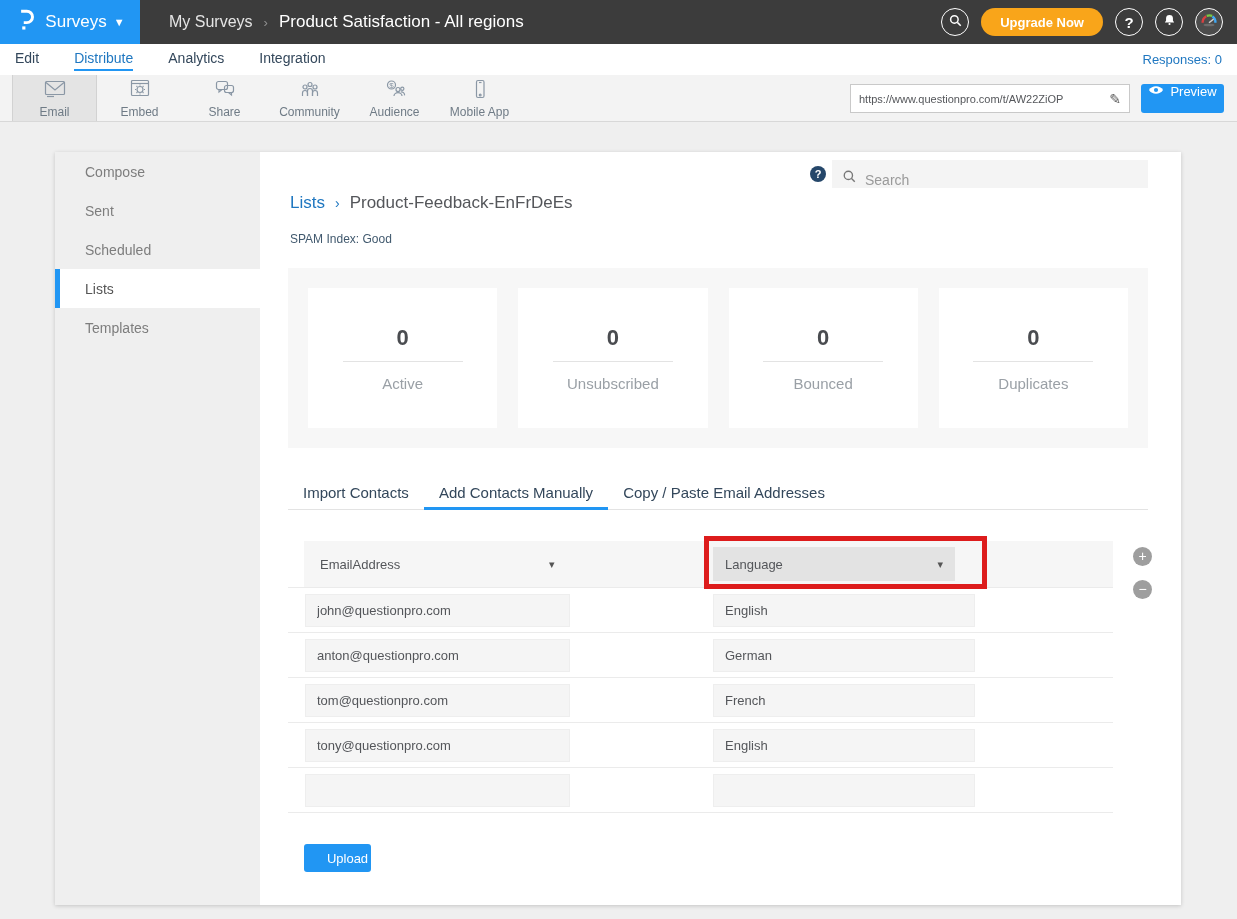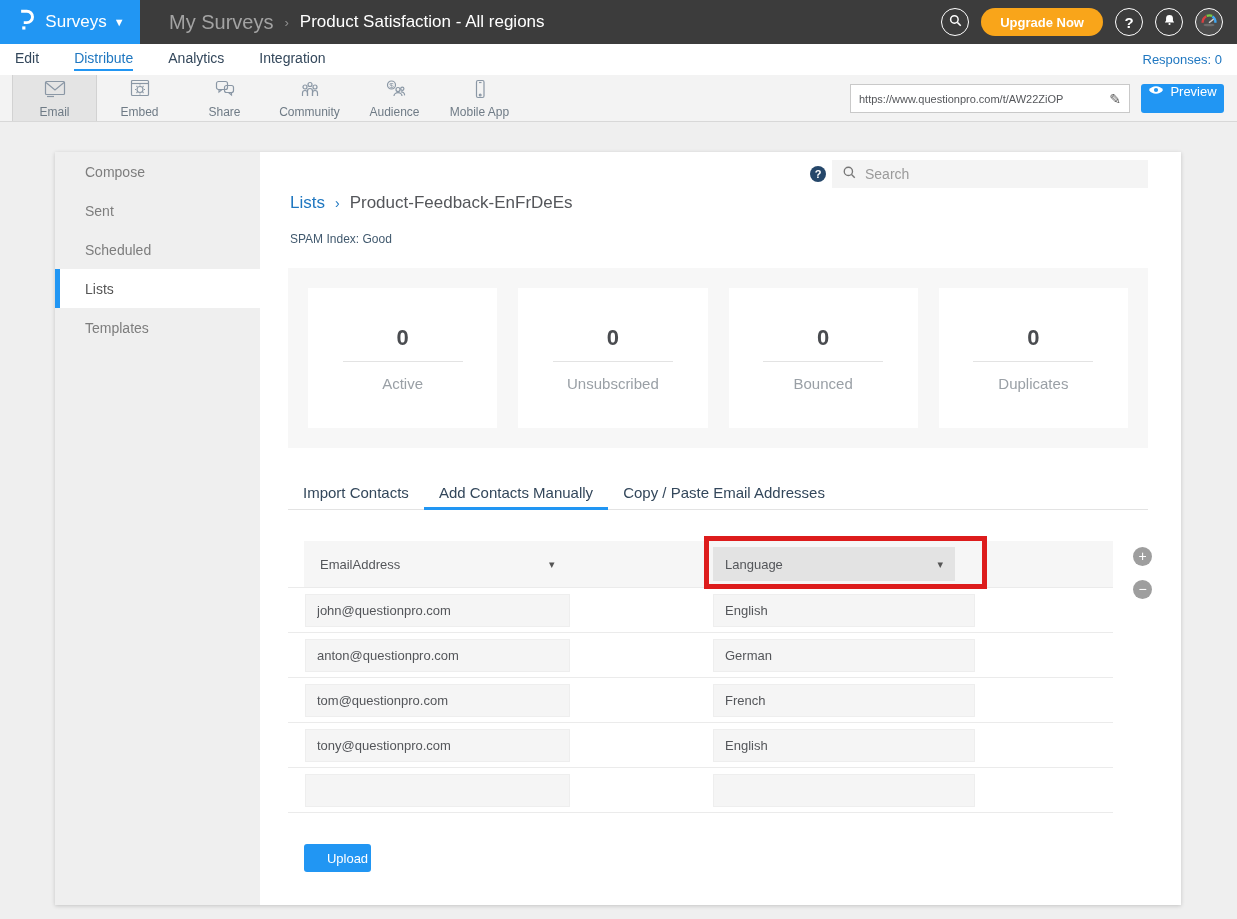--- a/index.html
+++ b/index.html
@@ -11,21 +11,21 @@
     overflow:hidden;
     color:#54565a;
   }
 
   
   .header { position:absolute; top:0; left:0; right:0; height:44px; background:#3c3c3c; display:flex; align-items:center; }
   .logo-block { width:140px; height:44px; background:#2196f3; display:flex; align-items:center; justify-content:center; gap:9px; cursor:pointer; }
   .logo-product { color:#fff; font-size:17px; }
   .logo-caret { color:#fff; font-size:11px; margin-left:-2px; }
   .hdr-crumb { margin-left:29px; display:flex; align-items:center; gap:11px; }
-  .hdr-parent { color:#a3a3a3; font-size:20px; cursor:pointer; }
+  .hdr-parent { color:#e5e5e5; font-size:16px; cursor:pointer; }
   .hdr-sep { color:#8f8f8f; font-size:13px; }
   .hdr-title { color:#fff; font-size:17px; }
   .hdr-right { margin-left:auto; display:flex; align-items:center; gap:12px; padding-right:14px; }
   .circle-btn { width:28px; height:28px; border:1.6px solid #fff; border-radius:50%; display:flex; align-items:center; justify-content:center; color:#fff; cursor:pointer; flex:none; }
   .help-glyph { font-size:15px; font-weight:bold; }
   .upgrade-btn { background:#f9a51a; color:#fff; font-weight:bold; font-size:13px; border:none; border-radius:15px; height:28px; padding:0 19px; cursor:pointer; font-family:inherit; }
   .avatar { background:#4c4c4c; overflow:hidden; }
 
   
   .nav { position:absolute; top:44px; left:0; right:0; height:31px; background:#fff; display:flex; align-items:flex-start; padding:6px 0 0 15px; gap:35px; }
@@ -46,21 +46,21 @@
 
   
   .panel { position:absolute; left:55px; top:152px; width:1126px; height:753px; background:#fff; box-shadow:0 1px 4px rgba(0,0,0,0.18); }
   .sidebar { position:absolute; left:0; top:0; width:205px; height:100%; background:#efefef; }
   .side-item { height:39px; display:flex; align-items:center; padding-left:25px; font-size:14px; color:#7d7d7d; border-left:5px solid transparent; cursor:pointer; }
   .side-item.active { background:#fff; border-left-color:#2196f3; color:#565656; }
 
   .content { position:absolute; left:205px; top:0; right:0; bottom:0; }
 
   .panel-help { position:absolute; left:550px; top:14px; width:16px; height:16px; border-radius:50%; background:#25476a; color:#fff; font-size:11px; font-weight:bold; display:flex; align-items:center; justify-content:center; cursor:pointer; }
-  .search-box { position:absolute; left:572px; top:8px; width:316px; height:28px; background:#f4f4f4; display:flex; align-items:center; padding:0 10px; gap:8px; }
+  .search-box { position:absolute; left:572px; top:8px; width:316px; height:28px; background:#f4f4f4; display:flex; align-items:flex-end; padding:0 10px; gap:8px; }
   .search-box svg { flex:none; }
   .search-input { border:none; background:transparent; outline:none; font-size:14px; color:#555; width:100%; font-family:inherit; }
   .search-input::placeholder { color:#9a9a9a; }
 
   .crumb { position:absolute; left:30px; top:41px; display:flex; align-items:center; gap:10px; font-size:17px; }
   .crumb-link { color:#1f77c0; cursor:pointer; }
   .crumb-sep { color:#1f77c0; font-size:14px; }
   .crumb-name { color:#54565a; }
   .spam { position:absolute; left:30px; top:80px; font-size:12px; color:#41596e; }
 

